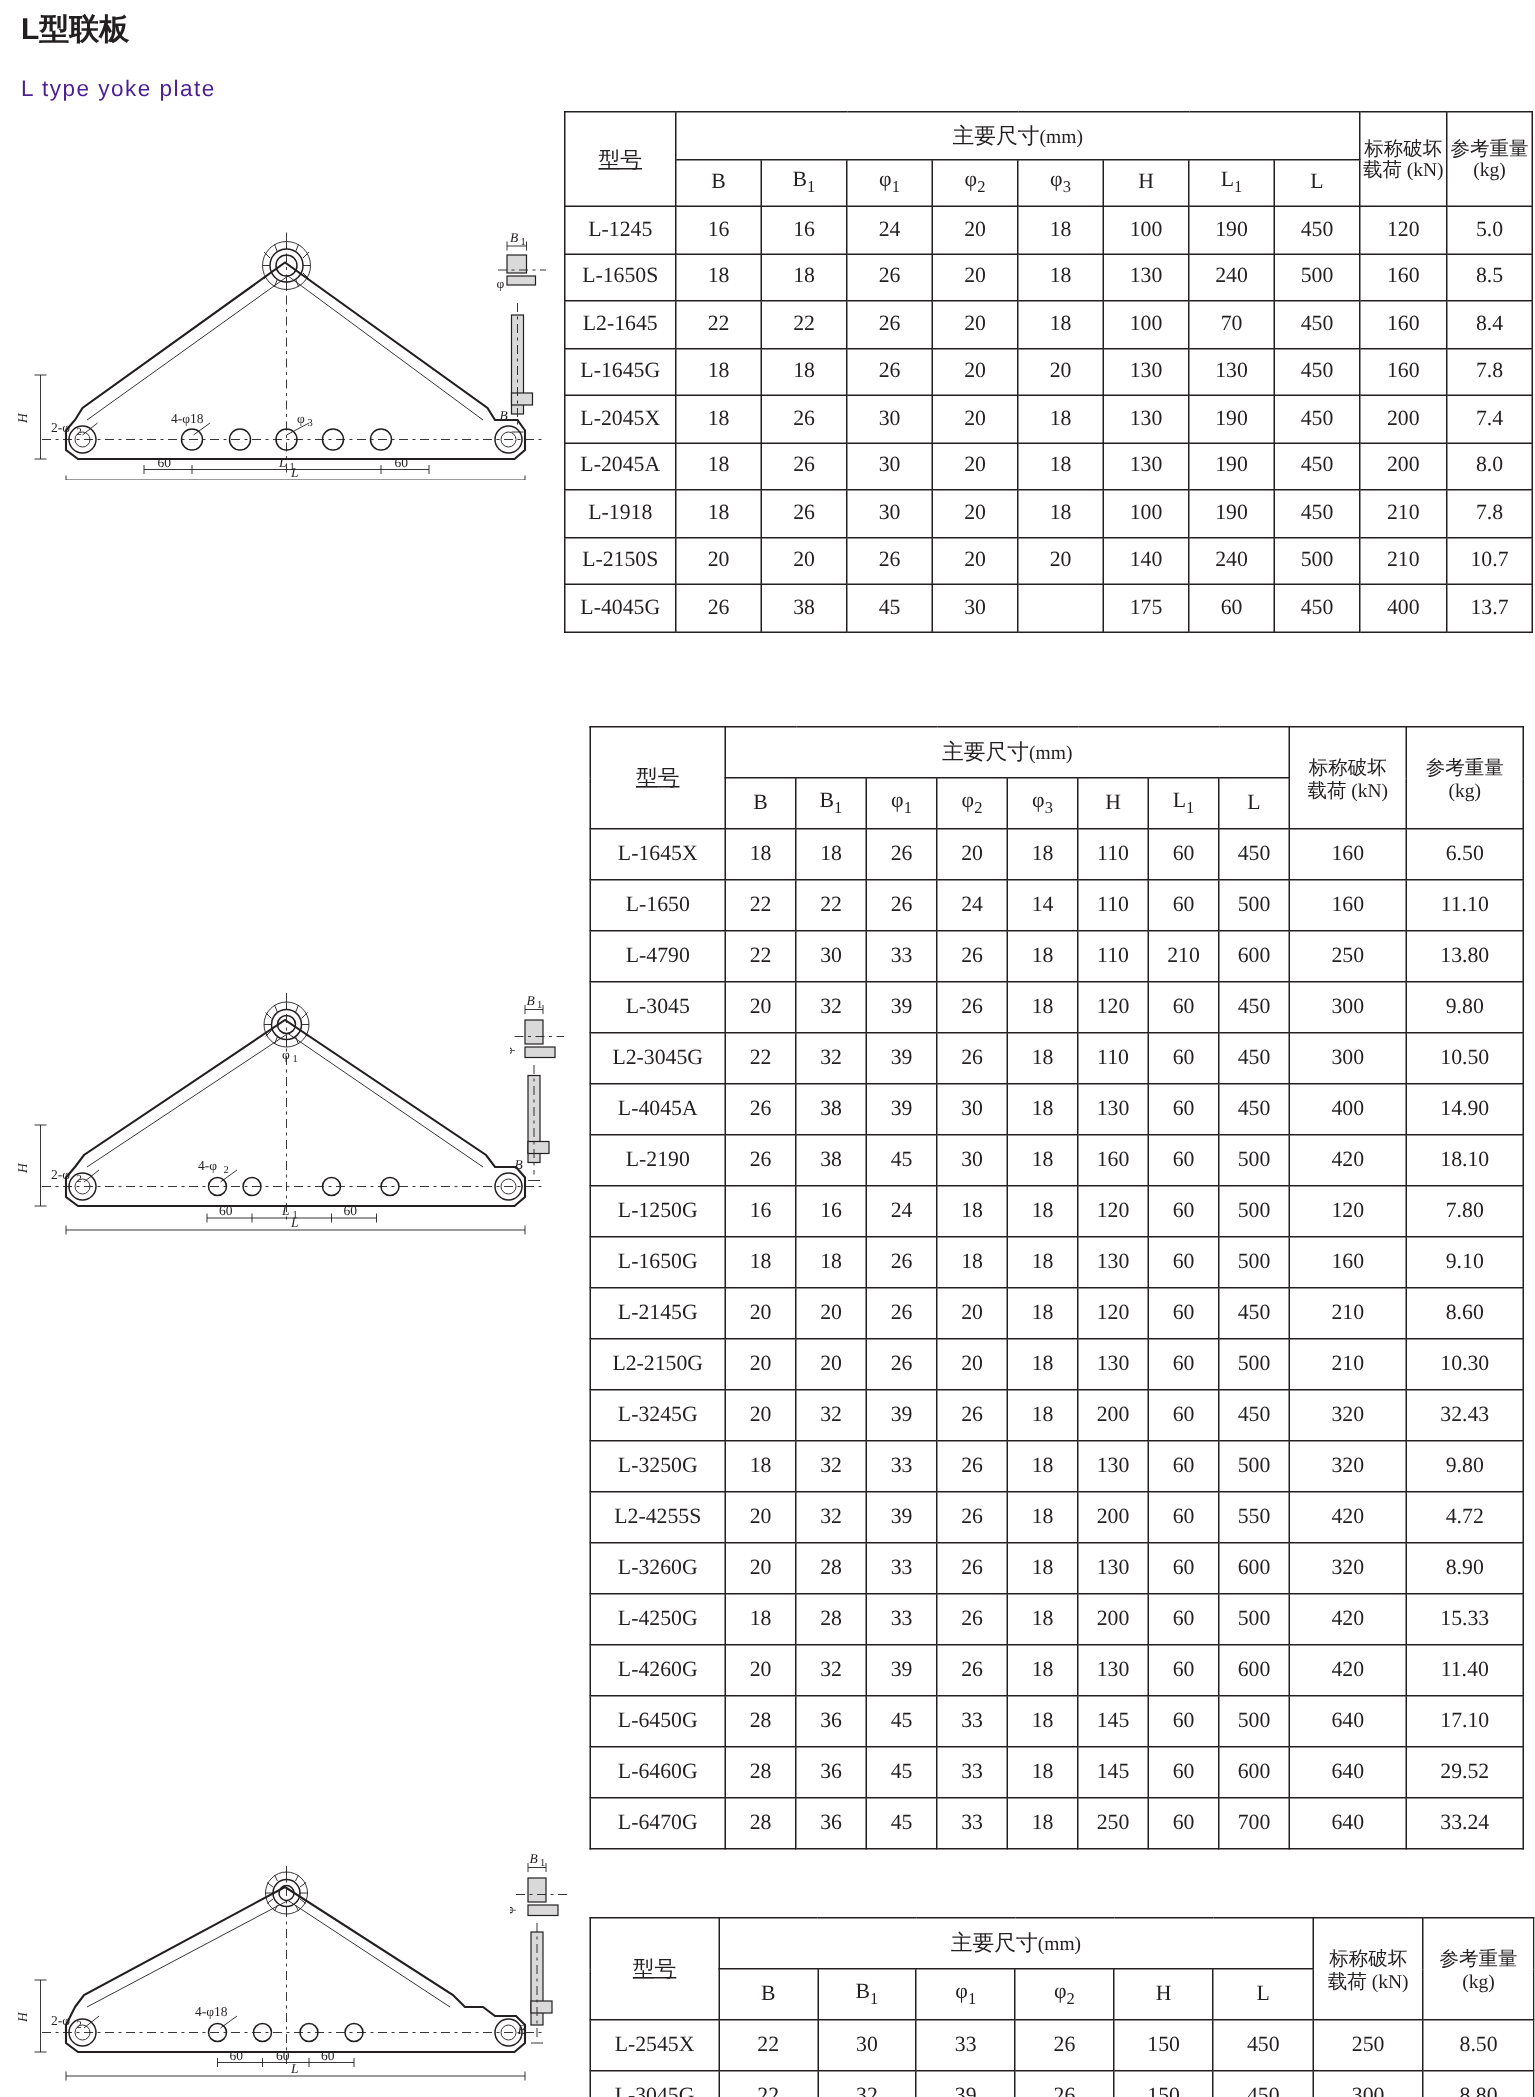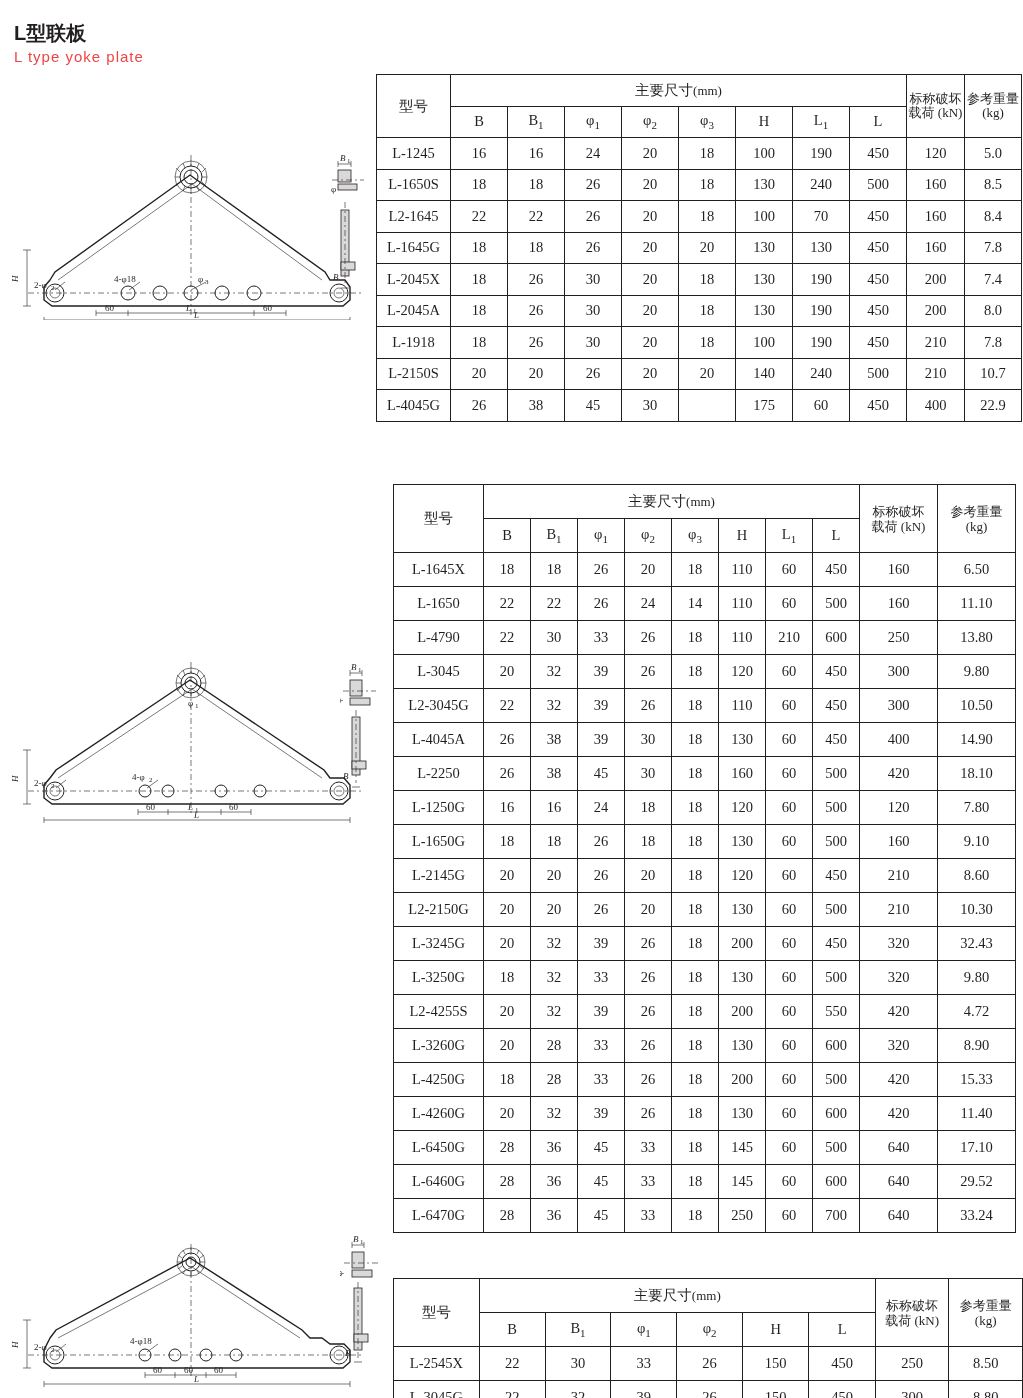--- a/index.html
+++ b/index.html
@@ -7,56 +7,56 @@
   body {
     width: 1023px;
     height: 1398px;
     background: #ffffff;
     font-family: "Liberation Serif", serif;
     color: #231f20;
     position: relative;
     overflow: hidden;
   }
   
-  .page-header { position: absolute; left: 14px; top: 21px; }
+  .page-header { position: absolute; left: 14px; top: 8px; }
   .title-cn {
     font-family: "Liberation Sans", sans-serif;
     font-size: 20px;
     font-weight: bold;
     letter-spacing: 0px;
     color: #231f20;
     line-height: 24px;
   }
   .title-en {
     font-family: "Liberation Sans", sans-serif;
     font-size: 15px;
-    color: #ef4444;
+    color: #4c1d95;
     letter-spacing: 1px;
     line-height: 20px;
-    margin-top: 2px;
+    margin-top: 18px;
   }
 
   
   table.spec {
     border-collapse: collapse;
     font-family: "Liberation Serif", serif;
     background: #fff;
   }
   table.spec td, table.spec th {
     border: 1px solid #231f20;
     text-align: center;
     vertical-align: middle;
     font-weight: normal;
     padding: 0;
     font-size: 14.5px;
     color: #231f20;
   }
   table.spec .sub { font-size: 11px; vertical-align: sub; }
   .hdr-main { font-size: 14px; margin-top: 46px; }
-  .model-col { font-size: 15px; }
+  .model-col { font-size: 15px; text-decoration: underline; }
   .unit { font-size: 13px; }
 
   
   #table1 { position: absolute; left: 376px; top: 74px; }
   #table1 td { height: 31.5px; }
   #table1 .c-model { width: 74px; }
   #table1 .c-dim { width: 57px; }
   #table1 .c-load { width: 58px; }
   #table1 .c-weight { width: 57px; }
 
@@ -333,21 +333,21 @@
       <td>L-4045G</td>
       <td>26</td>
       <td>38</td>
       <td>45</td>
       <td>30</td>
       <td></td>
       <td>175</td>
       <td>60</td>
       <td>450</td>
       <td>400</td>
-      <td>22.9</td>
+      <td>13.7</td>
     </tr>
   </tbody>
 </table>
 
 <div class="drawing" id="drawing2">
 <svg width="360" height="180" viewBox="0 0 360 180">
   <path class="ln2" d="M40,128 L46,120 L180,30 L314,120 L320,128 L334,128 L340,135 L340,148 L333,154 L320,154
            L50,154 L42,154 L34,148 L34,135 Z"></path>
   <path class="thin" d="M48,128 L182,39 L312,128"></path>
   <circle class="thin" cx="181" cy="33" r="15"></circle>
@@ -526,21 +526,21 @@
         <td>39</td>
         <td>30</td>
         <td>18</td>
         <td>130</td>
         <td>60</td>
         <td>450</td>
         <td>400</td>
         <td>14.90</td>
     </tr>
     <tr>
-      <td>L-2250</td>
+      <td>L-2190</td>
         <td>26</td>
         <td>38</td>
         <td>45</td>
         <td>30</td>
         <td>18</td>
         <td>160</td>
         <td>60</td>
         <td>500</td>
         <td>420</td>
         <td>18.10</td>

